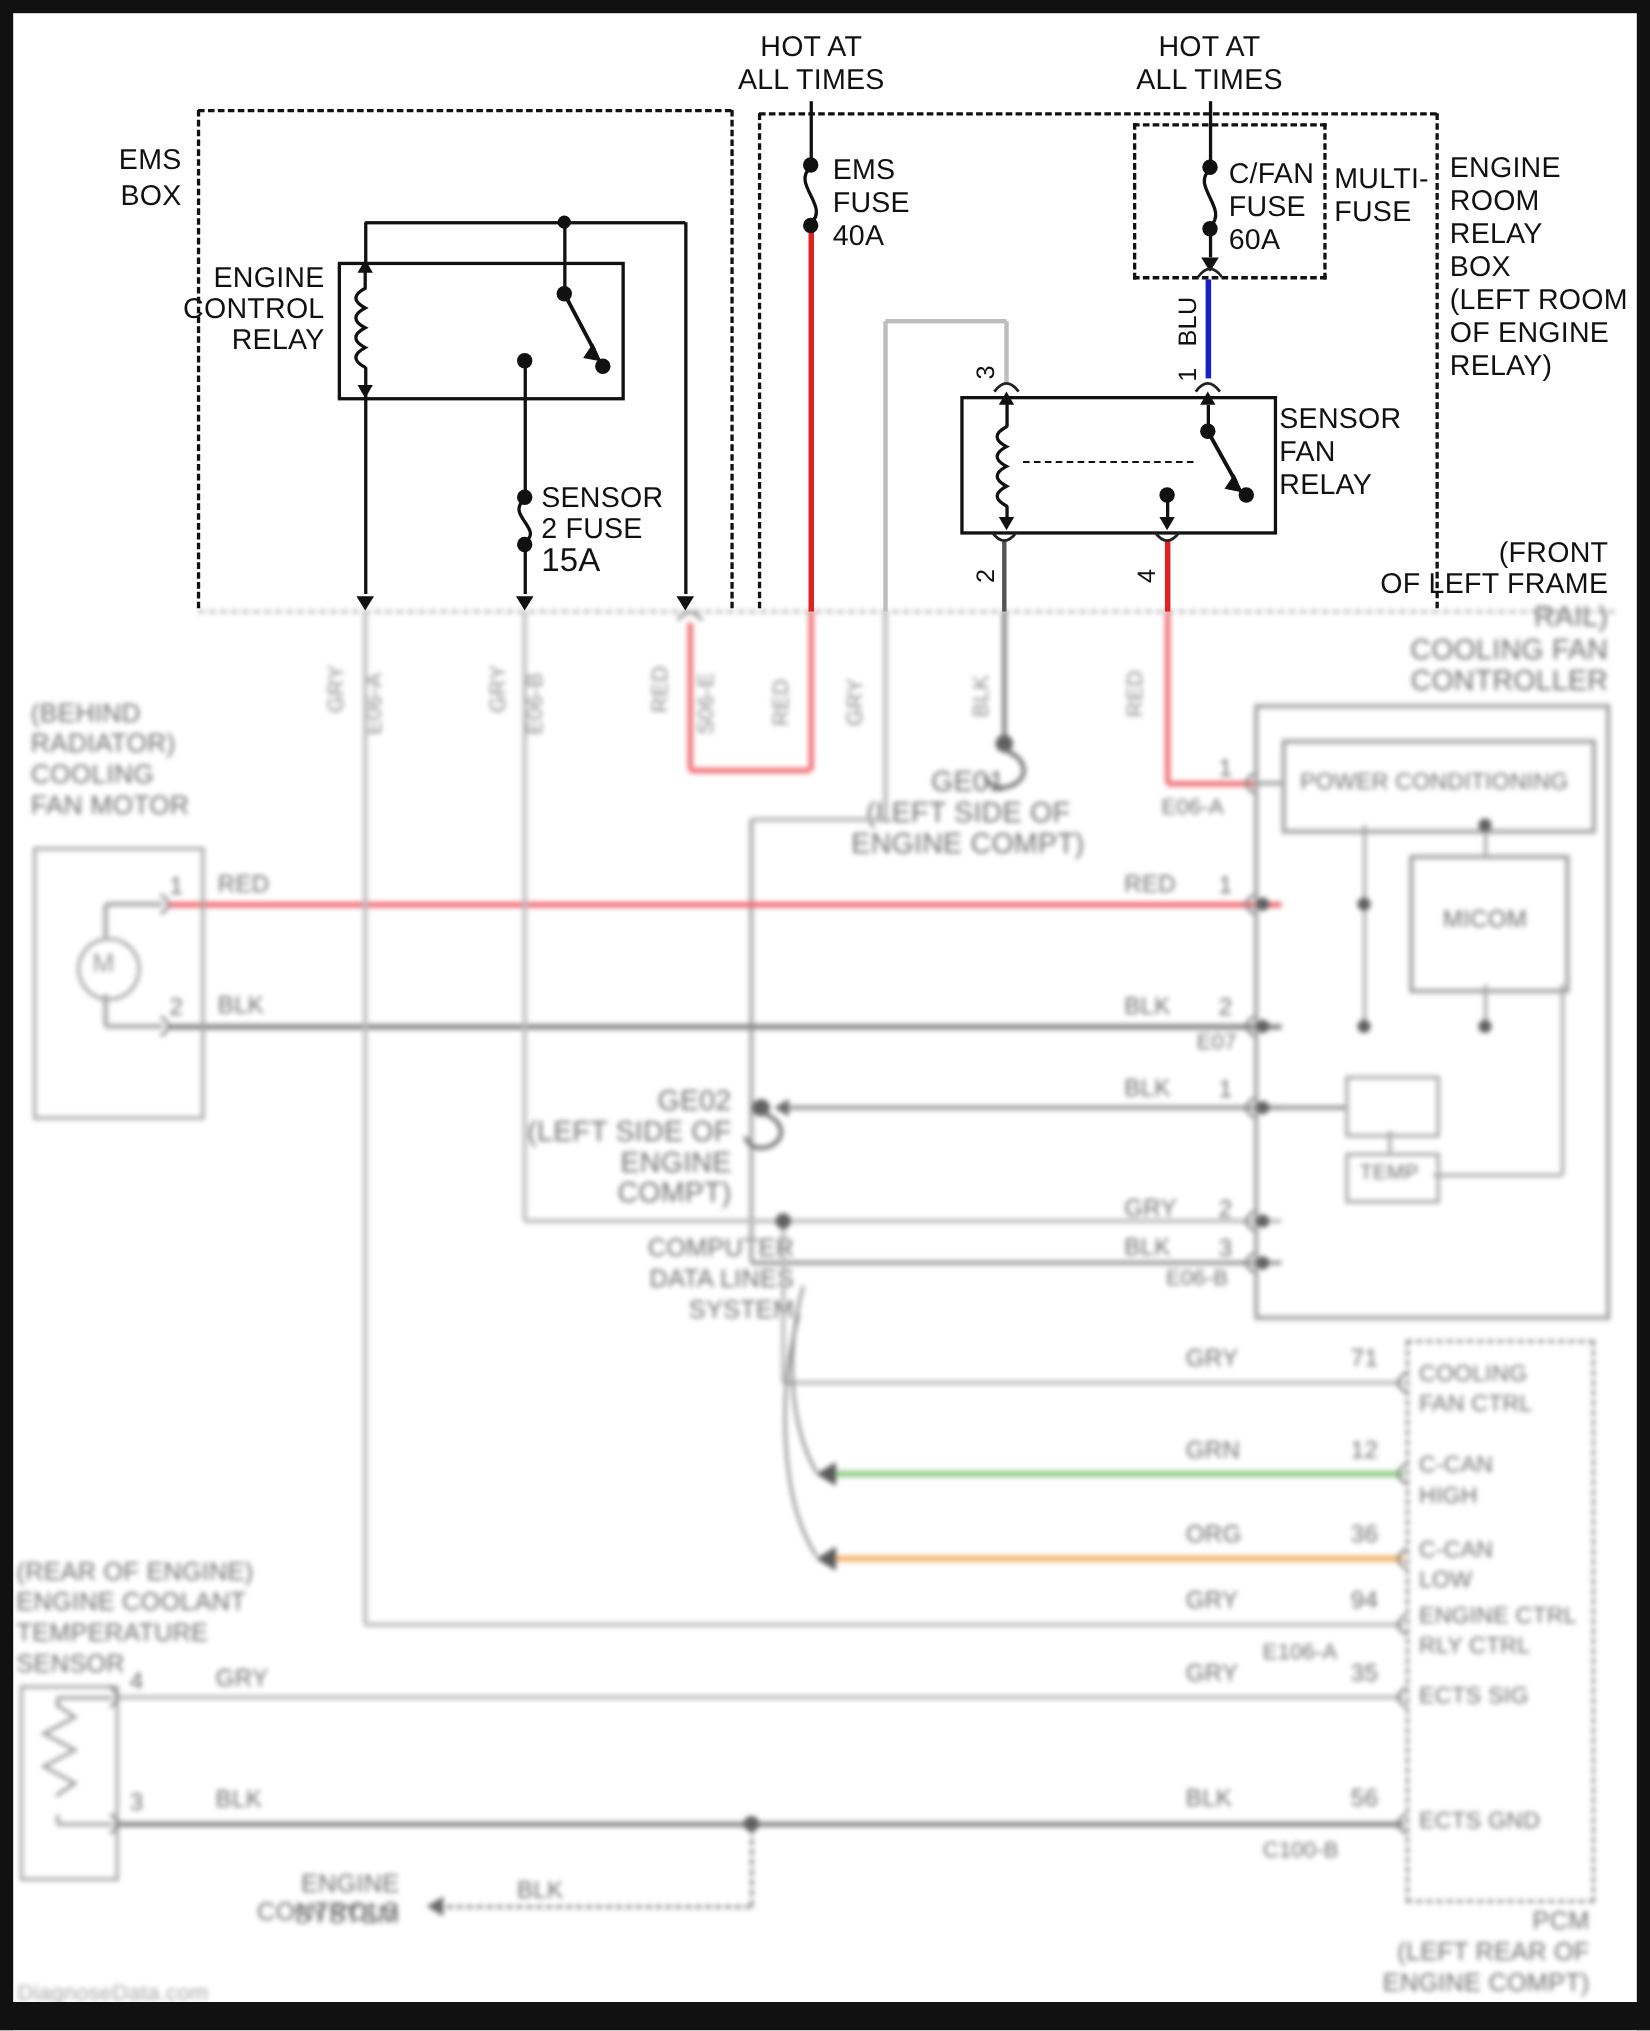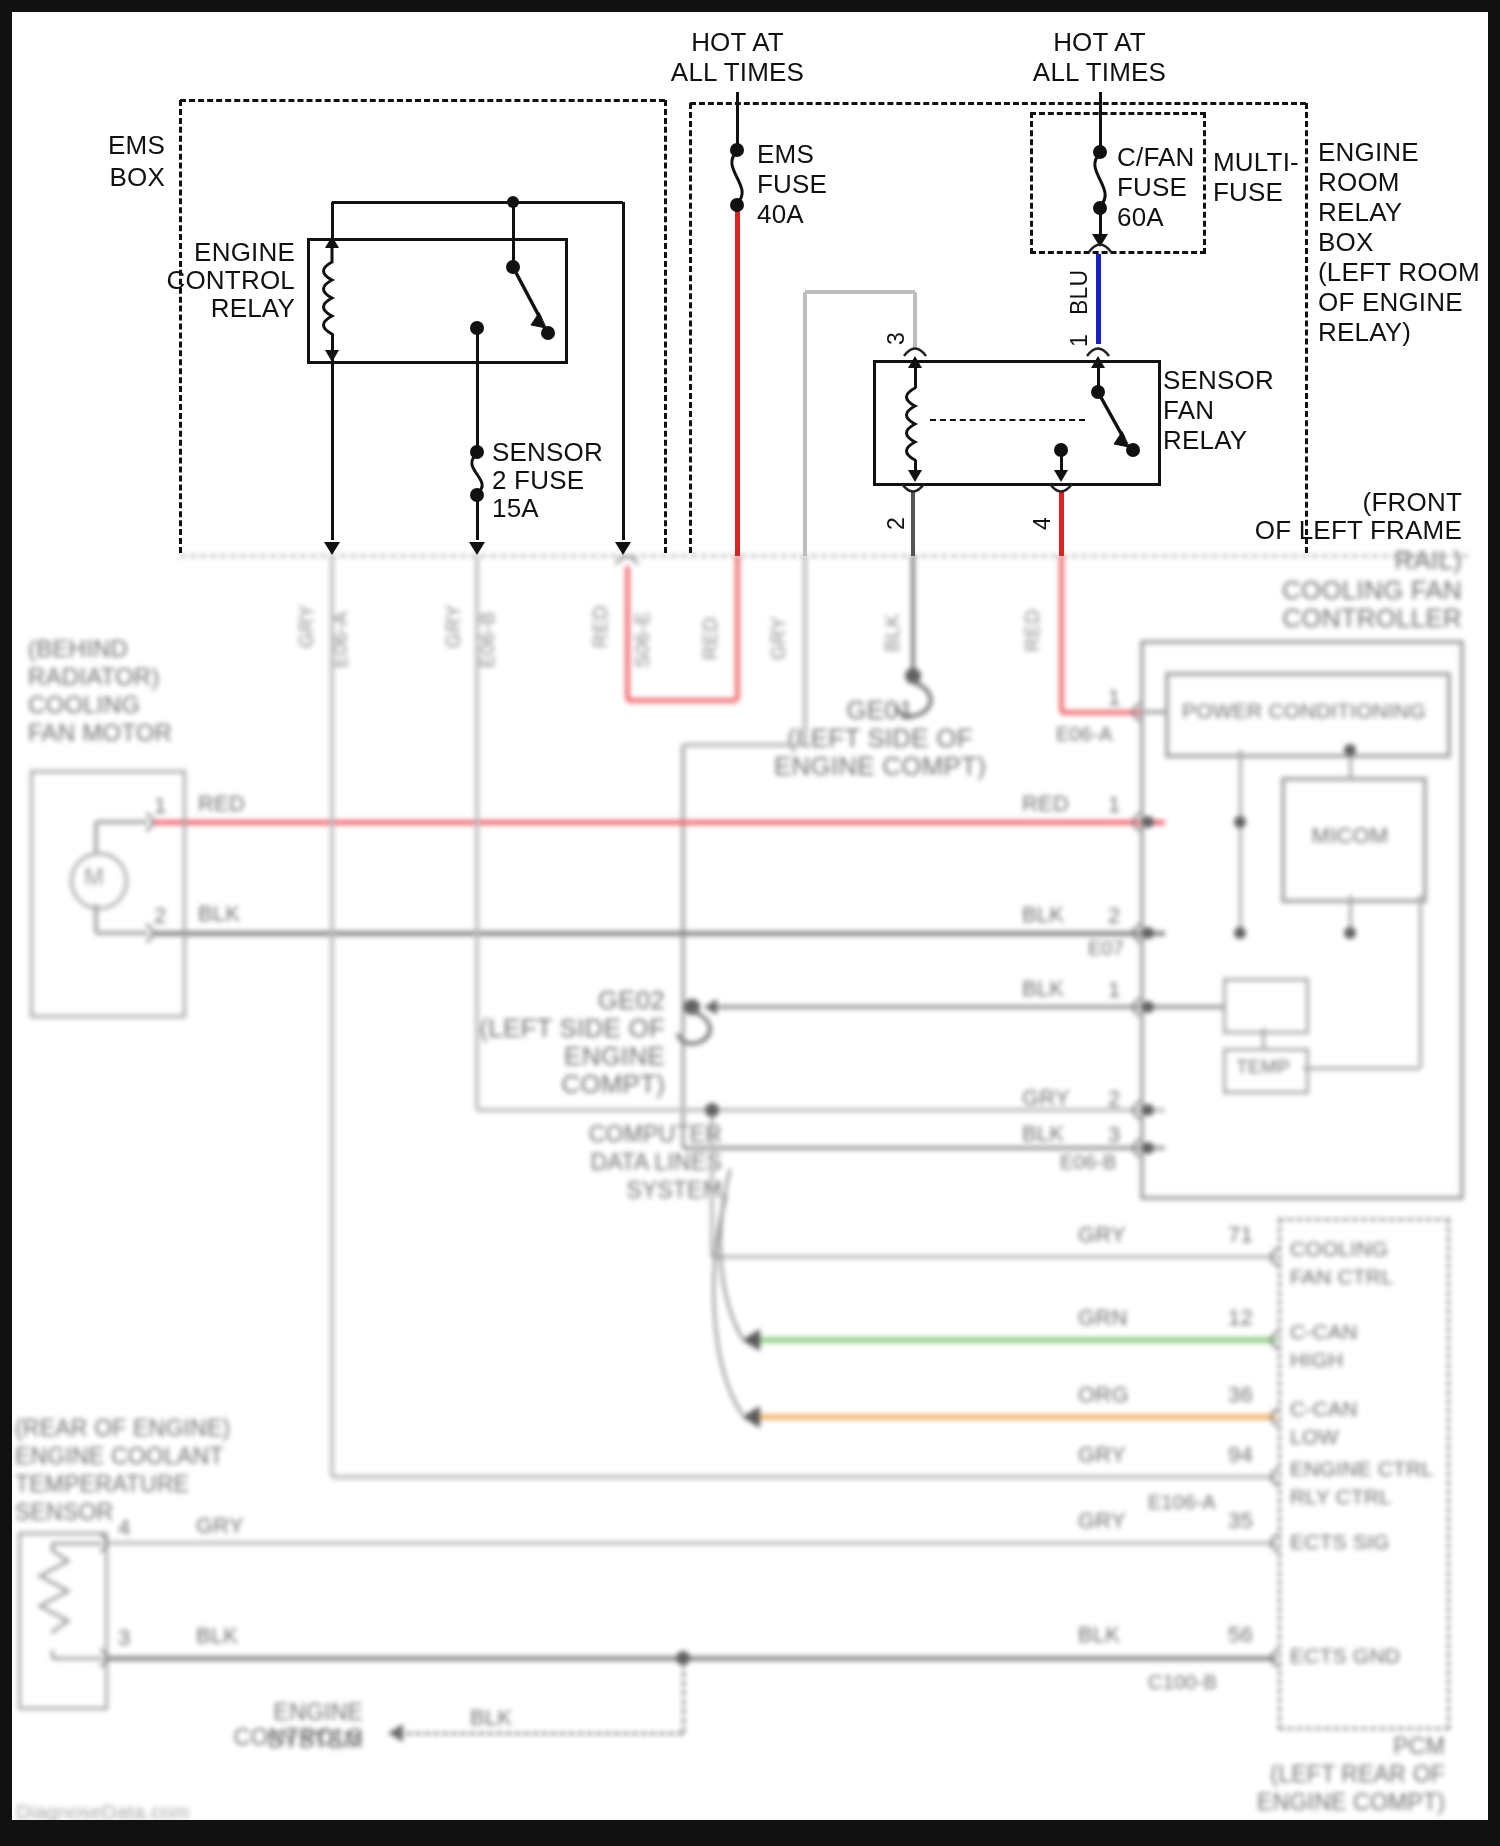--- a/index.html
+++ b/index.html
@@ -243,21 +243,21 @@
       <div class="lbl w" style="left: 150px; top: 238px; width: 145px; text-align: right; font-size: 26px; color: rgb(17, 17, 17);">ENGINE</div>
       <div class="lbl w" style="left: 150px; top: 266px; width: 145px; text-align: right; font-size: 26px; color: rgb(17, 17, 17);">CONTROL</div>
       <div class="lbl w" style="left: 150px; top: 294px; width: 145px; text-align: right; font-size: 26px; color: rgb(17, 17, 17);">RELAY</div>
       <div class="lbl w" style="left: 650px; top: 28px; width: 175px; text-align: center; font-size: 26px; color: rgb(17, 17, 17);">HOT AT</div>
       <div class="lbl w" style="left: 650px; top: 58px; width: 175px; text-align: center; font-size: 26px; color: rgb(17, 17, 17);">ALL TIMES</div>
       <div class="lbl" style="left: 757px; top: 140px; font-size: 26px; color: rgb(17, 17, 17);">EMS</div>
       <div class="lbl" style="left: 757px; top: 170px; font-size: 26px; color: rgb(17, 17, 17);">FUSE</div>
       <div class="lbl" style="left: 757px; top: 200px; font-size: 26px; color: rgb(17, 17, 17);">40A</div>
       <div class="lbl" style="left: 492px; top: 438px; font-size: 26px; color: rgb(17, 17, 17);">SENSOR</div>
       <div class="lbl" style="left: 492px; top: 466px; font-size: 26px; color: rgb(17, 17, 17);">2 FUSE</div>
-      <div class="lbl" style="left: 492px; top: 494px; font-size: 26px; color: rgb(17, 17, 17);">15A</div>
+      <div class="lbl" style="left: 492px; top: 494px; font-size: 30px; color: rgb(17, 17, 17);">15A</div>
       <div class="lbl w" style="left: 1012px; top: 28px; width: 175px; text-align: center; font-size: 26px; color: rgb(17, 17, 17);">HOT AT</div>
       <div class="lbl w" style="left: 1012px; top: 58px; width: 175px; text-align: center; font-size: 26px; color: rgb(17, 17, 17);">ALL TIMES</div>
       <div class="lbl" style="left: 1117px; top: 143px; font-size: 26px; color: rgb(17, 17, 17);">C/FAN</div>
       <div class="lbl" style="left: 1117px; top: 173px; font-size: 26px; color: rgb(17, 17, 17);">FUSE</div>
       <div class="lbl" style="left: 1117px; top: 203px; font-size: 26px; color: rgb(17, 17, 17);">60A</div>
       <div class="lbl" style="left: 1213px; top: 148px; font-size: 26px; color: rgb(17, 17, 17);">MULTI-</div>
       <div class="lbl" style="left: 1213px; top: 178px; font-size: 26px; color: rgb(17, 17, 17);">FUSE</div>
       <div class="lbl" style="left: 1318px; top: 138px; font-size: 26px; color: rgb(17, 17, 17);">ENGINE</div>
       <div class="lbl" style="left: 1318px; top: 168px; font-size: 26px; color: rgb(17, 17, 17);">ROOM</div>
       <div class="lbl" style="left: 1318px; top: 198px; font-size: 26px; color: rgb(17, 17, 17);">RELAY</div>

